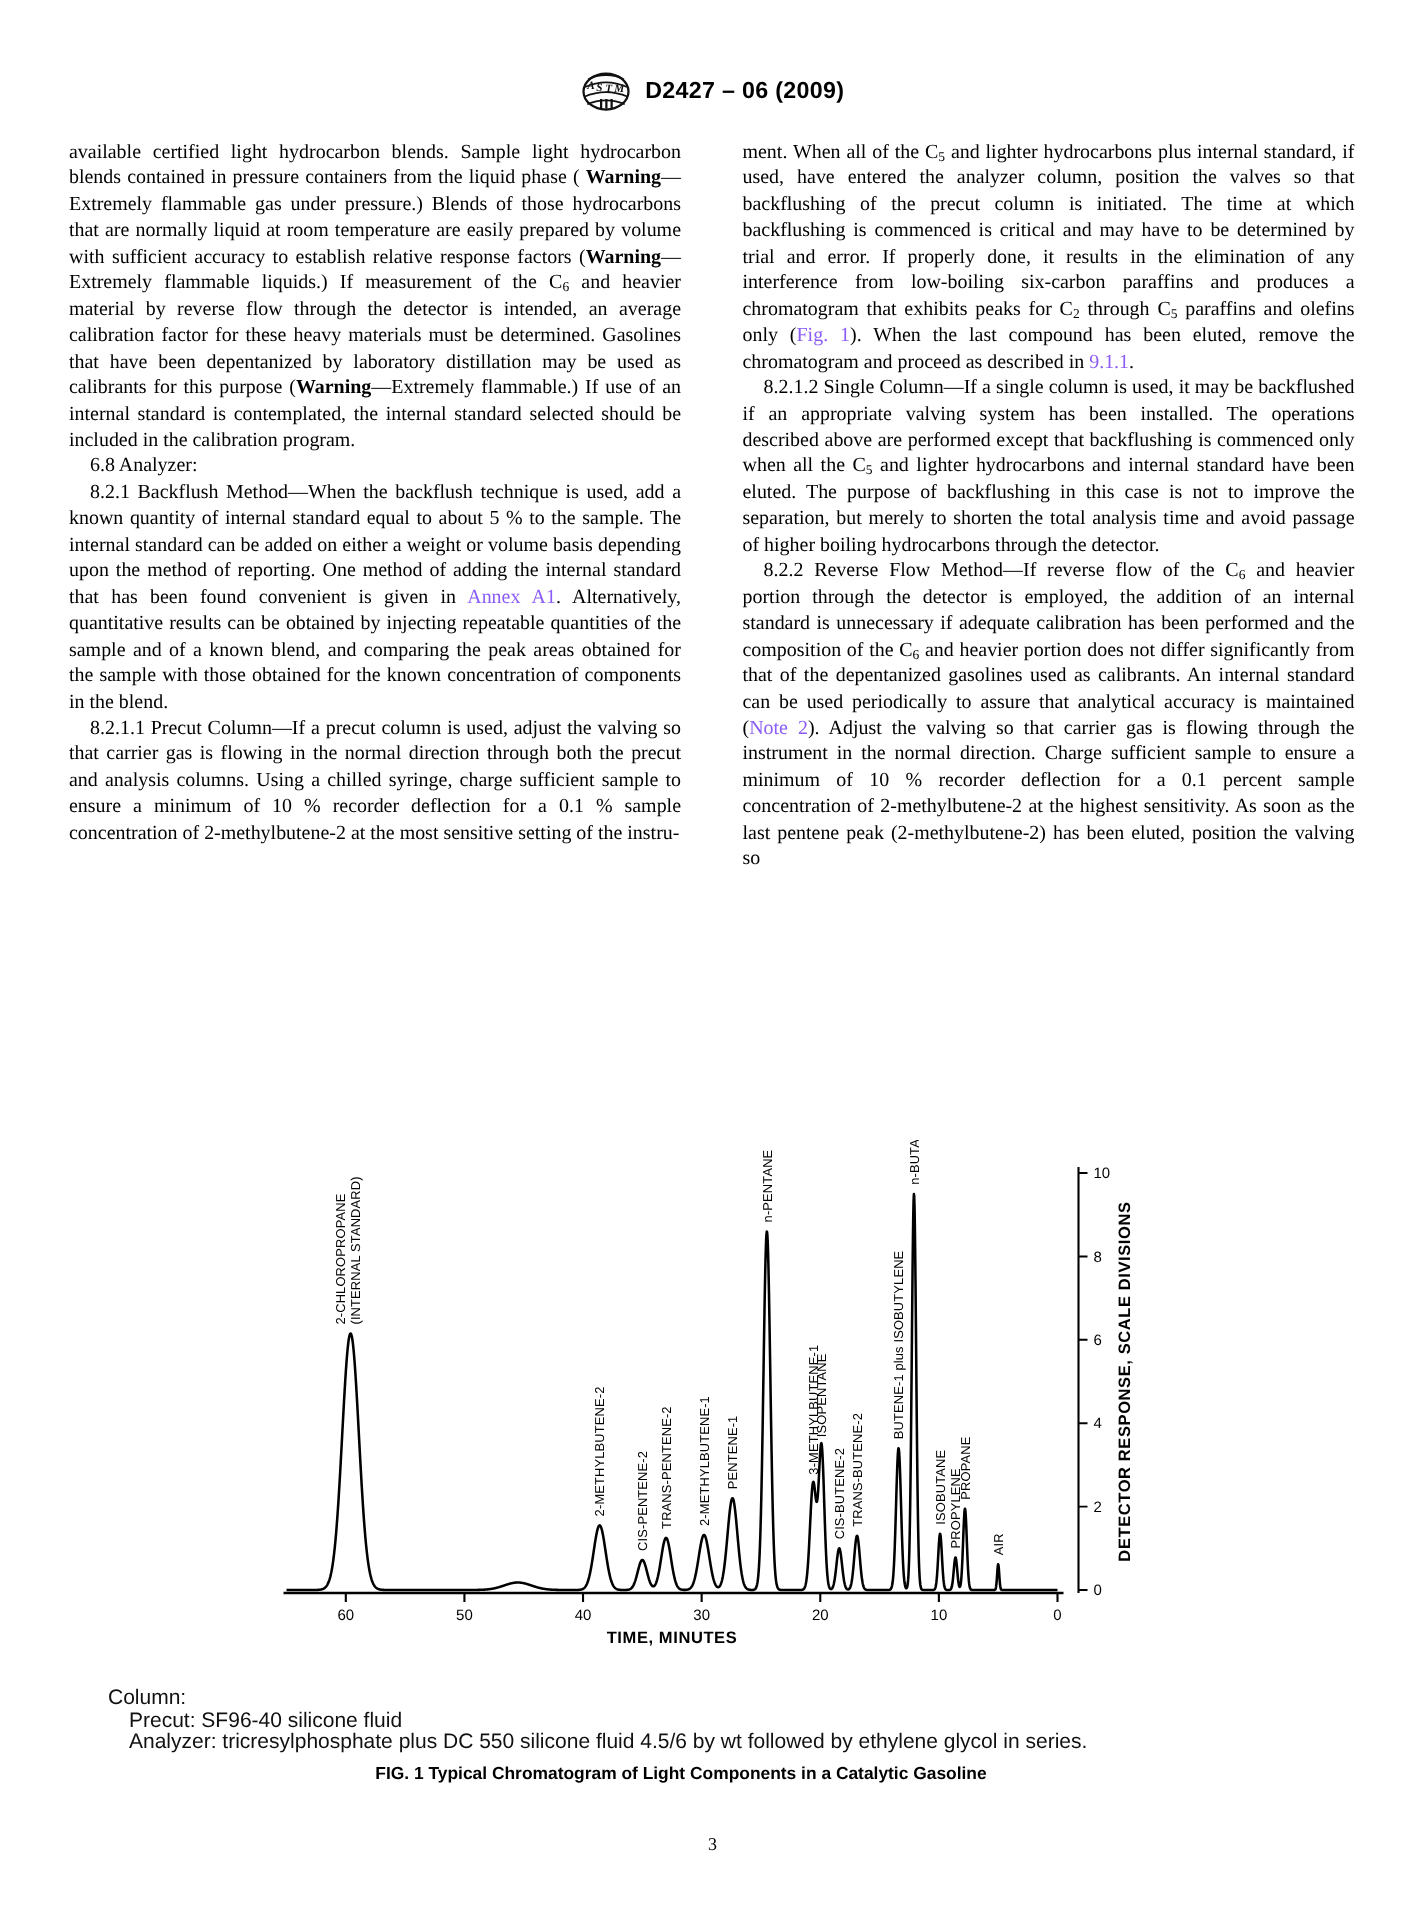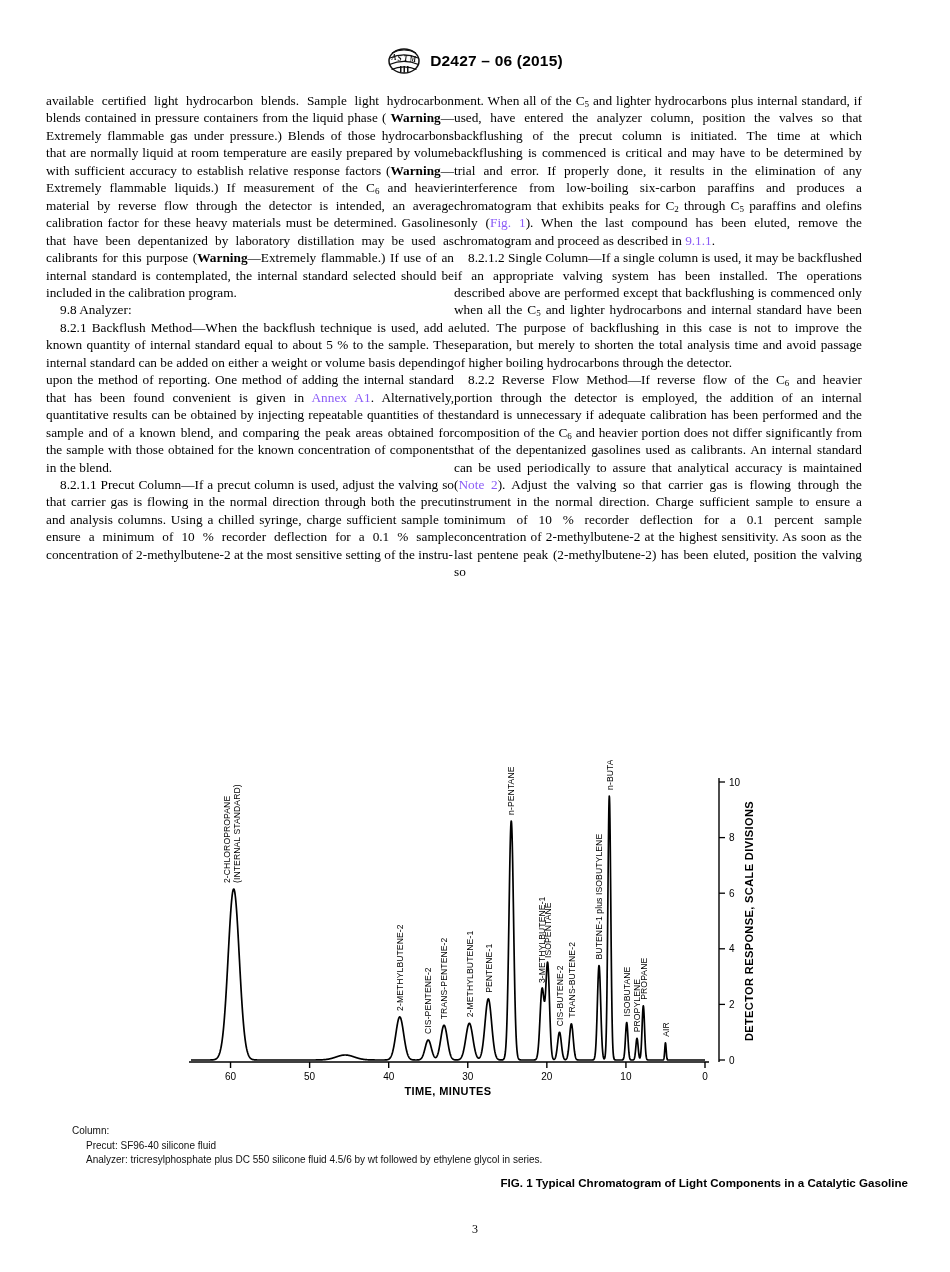--- a/index.html
+++ b/index.html
@@ -17,21 +17,21 @@
   }
   .astm-logo{width:34px;height:26px;display:block;}
   .header-title{
     font-family:"Liberation Sans", sans-serif;
     font-size:15.5px;font-weight:bold;letter-spacing:.2px;
   }
 
   
   .columns{
     position:absolute;top:92px;left:46px;width:858px;
-    display:flex;
+    display:flex;gap:41px;
   }
   .col{width:408px;}
   p{
     margin:0;font-size:13.3px;line-height:17.45px;
     text-align:justify;text-justify:inter-word;
     hyphens:manual;
   }
   p.indent{text-indent:14px;}
   .b{font-weight:bold;}
   .i{}
@@ -39,25 +39,25 @@
   sub{font-size:9px;line-height:0;vertical-align:-.25em;}
 
   
   .figure{position:absolute;left:0;top:760px;width:950px;height:470px;}
   .chart-wrap{position:absolute;left:185px;top:0;width:580px;height:345px;}
   svg.chart{display:block;}
 
   .figure-notes{
     position:absolute;left:72px;top:1124px;width:800px;
     font-family:"Liberation Sans", sans-serif;
-    font-size:10px;line-height:14.6px;color:#111;
+    font-size:14px;line-height:14.6px;color:#111;
   }
   .figure-notes .lvl2{padding-left:14px;}
   .figure-caption{
-    position:absolute;left:0;top:1176px;width:908px;text-align:right;
+    position:absolute;left:0;top:1176px;width:908px;text-align:center;
     font-family:"Liberation Sans", sans-serif;
     font-size:11.6px;font-weight:bold;
   }
   .page-number{
     position:absolute;left:0;top:1222px;width:950px;text-align:center;
     font-family:"Liberation Serif", serif;font-size:12px;
   }
 
   
   .tick-label{font-family:"Liberation Sans", sans-serif;font-size:10px;fill:#000;}
@@ -79,27 +79,27 @@
       <g fill="#111" font-family="Liberation Serif, serif" font-weight="bold" font-size="15" font-style="italic">
         <text x="9" y="23">A</text>
           <text x="21" y="25">S</text>
           <text x="33" y="26">T</text>
           <text x="45" y="27">M</text>
       </g>
       <rect x="26" y="36" width="3" height="13" fill="#111"></rect>
       <rect x="33" y="36" width="3" height="13" fill="#111"></rect>
       <rect x="40" y="36" width="3" height="13" fill="#111"></rect>
     </svg>
-    <span class="header-title">D2427 – 06 (2015)</span>
+    <span class="header-title">D2427 – 06 (2009)</span>
   </div>
 
   <div class="columns">
     <div class="col" id="left-column">
         <p><span>available certified light hydrocarbon blends. Sample light hydrocarbon blends contained in pressure containers from the liquid phase ( </span><span class="b">Warning</span><span>—Extremely flammable gas under pressure.) Blends of those hydrocarbons that are normally liquid at room temperature are easily prepared by volume with sufficient accuracy to establish relative response factors (</span><span class="b">Warning</span><span>—Extremely flammable liquids.) If measurement of the C</span><sub>6</sub><span> and heavier material by reverse flow through the detector is intended, an average calibration factor for these heavy materials must be determined. Gasolines that have been depentanized by laboratory distillation may be used as calibrants for this purpose (</span><span class="b">Warning</span><span>—Extremely flammable.) If use of an internal standard is contemplated, the internal standard selected should be included in the calibration program.</span></p>
-        <p class="indent"><span>9.8  </span><span class="i">Analyzer:</span></p>
+        <p class="indent"><span>6.8  </span><span class="i">Analyzer:</span></p>
         <p class="indent"><span>8.2.1  </span><span class="i">Backflush Method</span><span>—When the backflush technique is used, add a known quantity of internal standard equal to about 5 % to the sample. The internal standard can be added on either a weight or volume basis depending upon the method of reporting. One method of adding the internal standard that has been found convenient is given in </span><span class="red">Annex A1</span><span>. Alternatively, quantitative results can be obtained by injecting repeatable quantities of the sample and of a known blend, and comparing the peak areas obtained for the sample with those obtained for the known concentration of components in the blend.</span></p>
         <p class="indent"><span>8.2.1.1  </span><span class="i">Precut Column</span><span>—If a precut column is used, adjust the valving so that carrier gas is flowing in the normal direction through both the precut and analysis columns. Using a chilled syringe, charge sufficient sample to ensure a minimum of 10 % recorder deflection for a 0.1 % sample concentration of 2-methylbutene-2 at the most sensitive setting of the instru-</span></p>
       </div>
     <div class="col" id="right-column">
         <p><span>ment. When all of the C</span><sub>5</sub><span> and lighter hydrocarbons plus internal standard, if used, have entered the analyzer column, position the valves so that backflushing of the precut column is initiated. The time at which backflushing is commenced is critical and may have to be determined by trial and error. If properly done, it results in the elimination of any interference from low-boiling six-carbon paraffins and produces a chromatogram that exhibits peaks for C</span><sub>2</sub><span> through C</span><sub>5</sub><span> paraffins and olefins only (</span><span class="red">Fig. 1</span><span>). When the last compound has been eluted, remove the chromatogram and proceed as described in </span><span class="red">9.1.1</span><span>.</span></p>
         <p class="indent"><span>8.2.1.2  </span><span class="i">Single Column</span><span>—If a single column is used, it may be backflushed if an appropriate valving system has been installed. The operations described above are performed except that backflushing is commenced only when all the C</span><sub>5</sub><span> and lighter hydrocarbons and internal standard have been eluted. The purpose of backflushing in this case is not to improve the separation, but merely to shorten the total analysis time and avoid passage of higher boiling hydrocarbons through the detector.</span></p>
         <p class="indent"><span>8.2.2  </span><span class="i">Reverse Flow Method</span><span>—If reverse flow of the C</span><sub>6</sub><span> and heavier portion through the detector is employed, the addition of an internal standard is unnecessary if adequate calibration has been performed and the composition of the C</span><sub>6</sub><span> and heavier portion does not differ significantly from that of the depentanized gasolines used as calibrants. An internal standard can be used periodically to assure that analytical accuracy is maintained (</span><span class="red">Note 2</span><span>). Adjust the valving so that carrier gas is flowing through the instrument in the normal direction. Charge sufficient sample to ensure a minimum of 10 % recorder deflection for a 0.1 percent sample concentration of 2-methylbutene-2 at the highest sensitivity. As soon as the last pentene peak (2-methylbutene-2) has been eluted, position the valving so</span></p>
       </div>
   </div>
 

